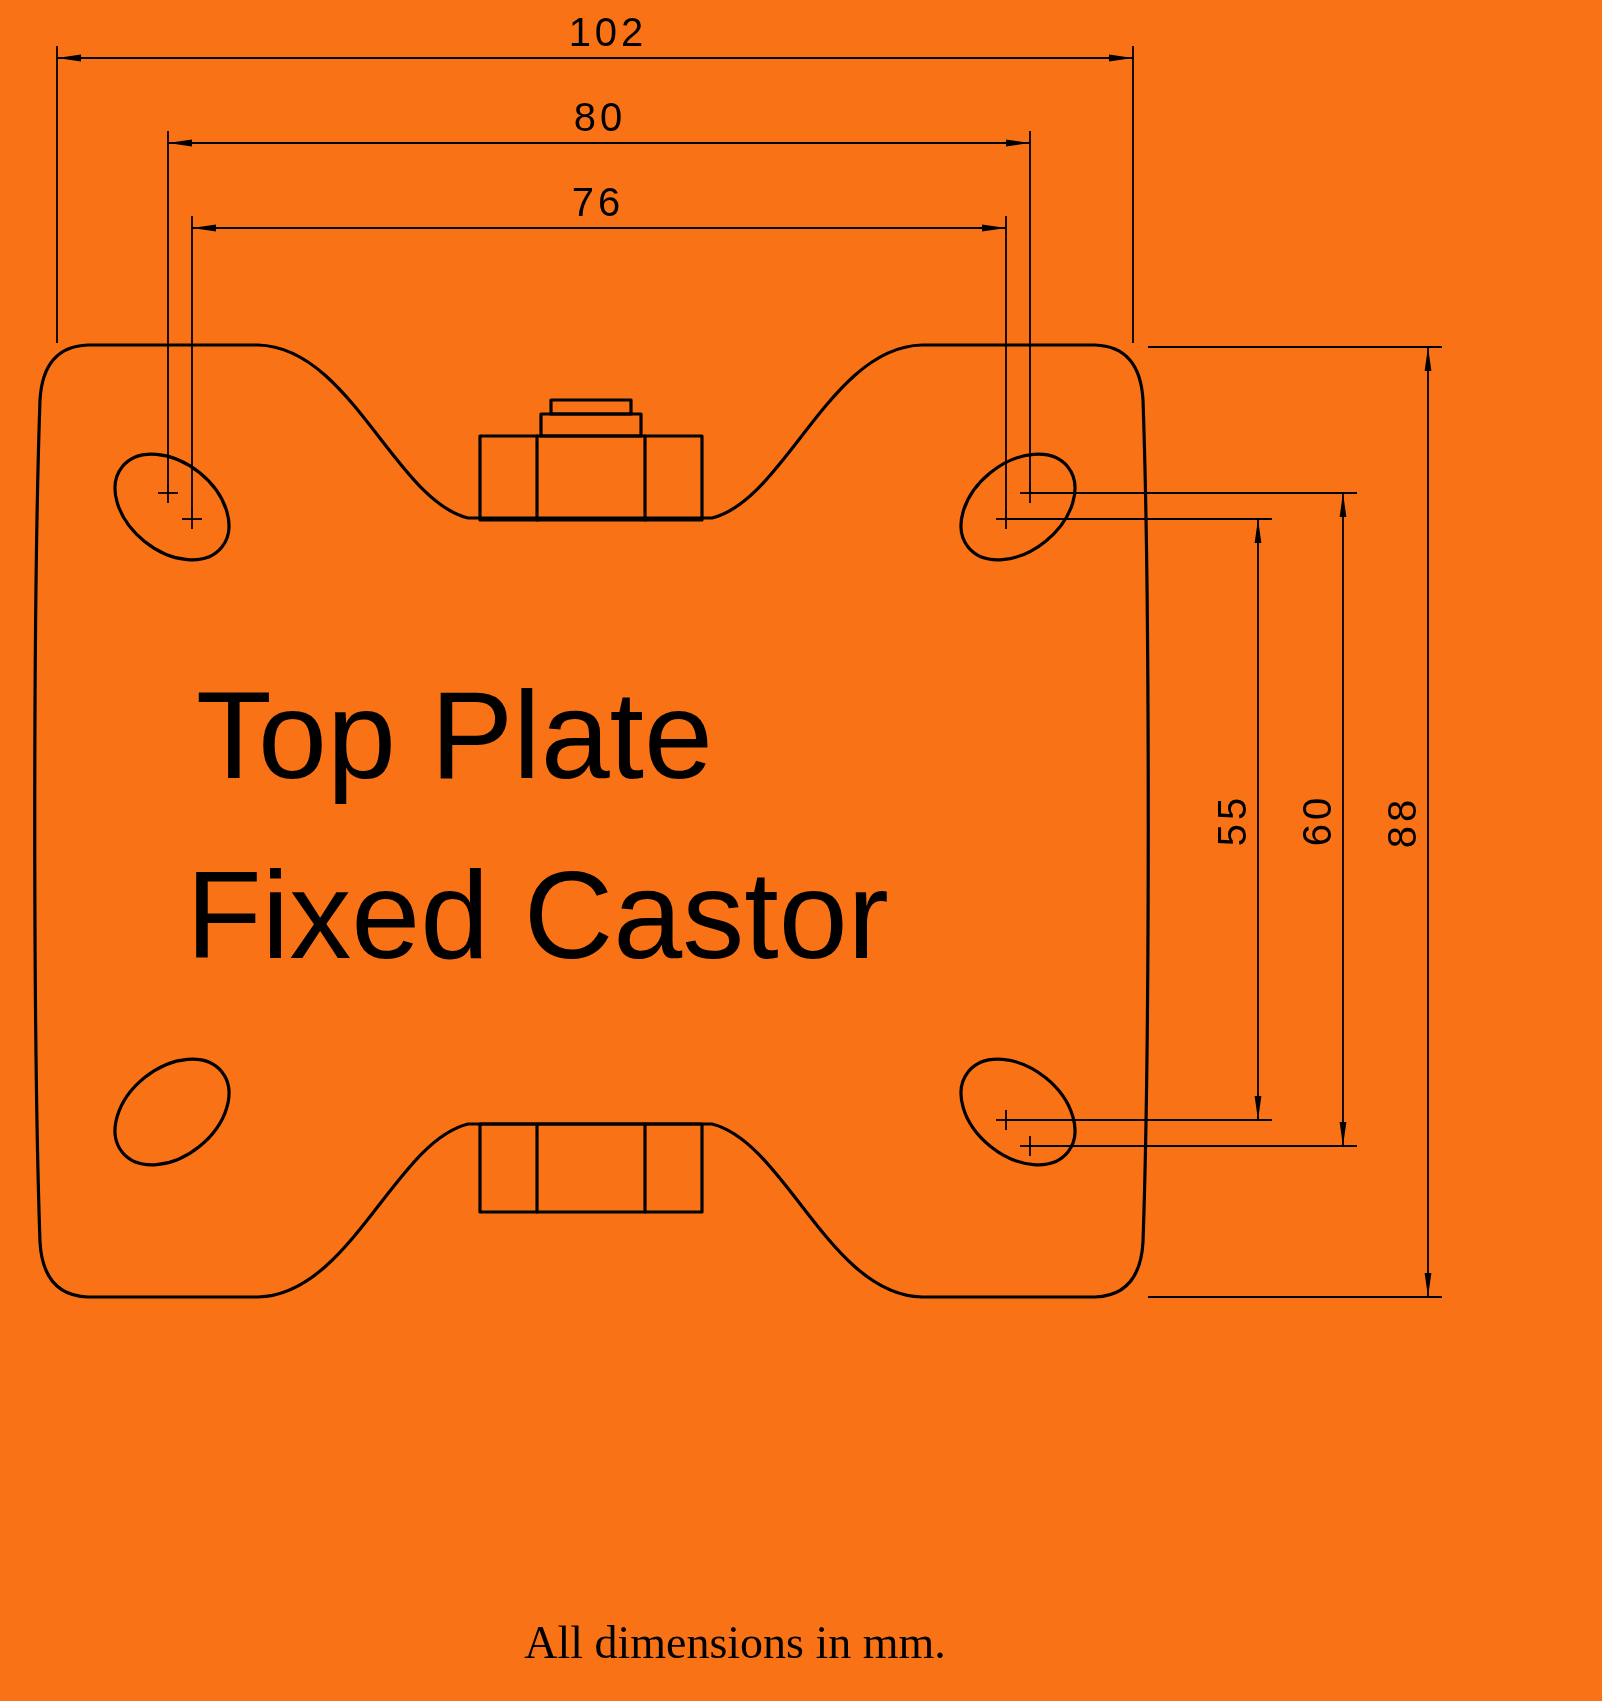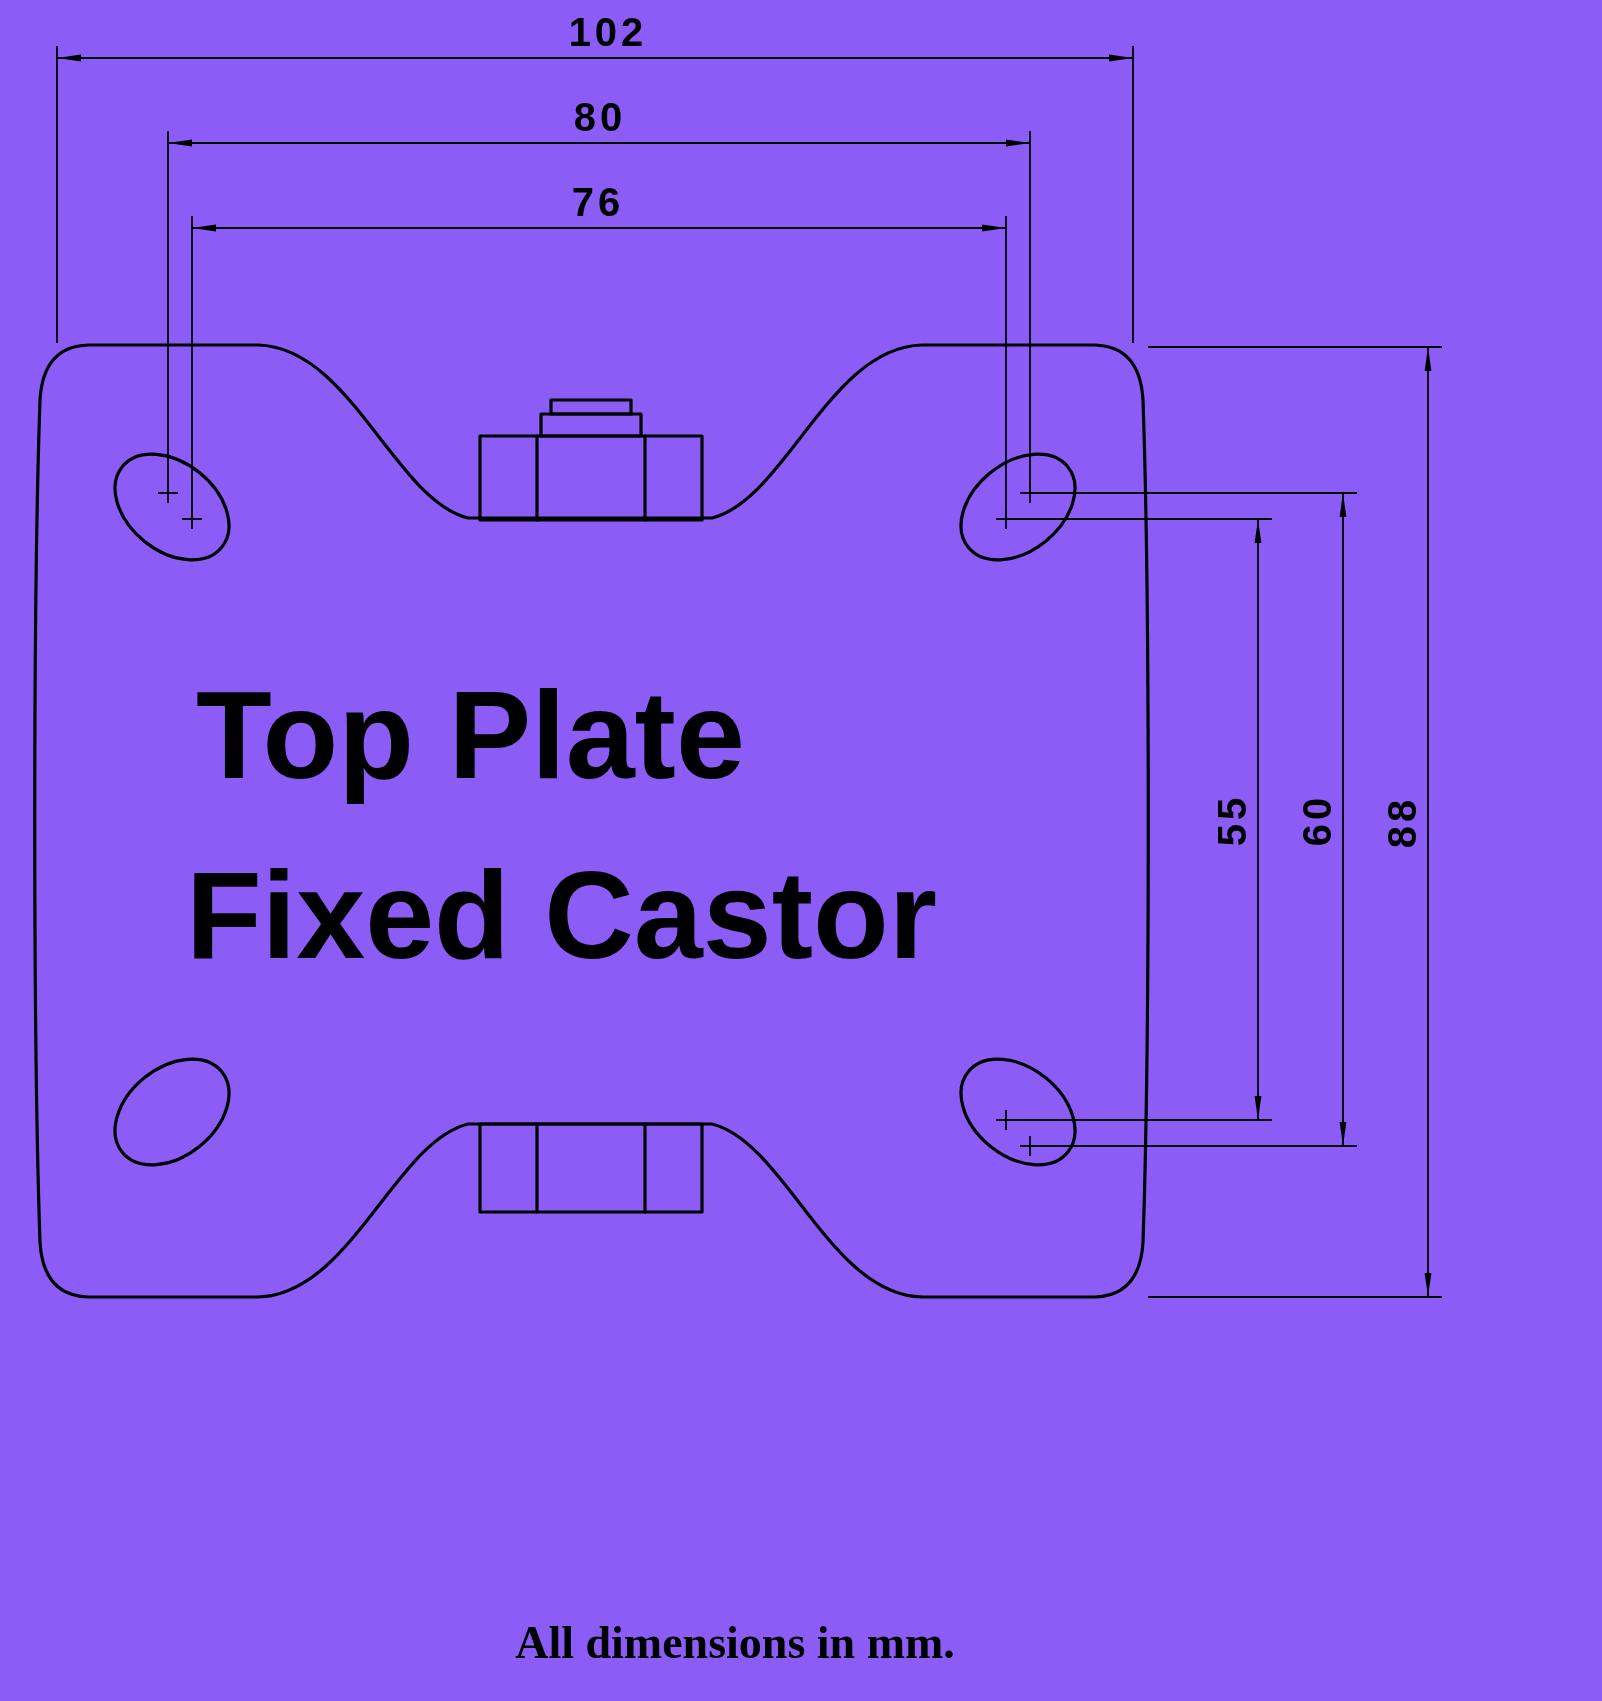--- a/index.html
+++ b/index.html
@@ -4,23 +4,22 @@
 <style>
   html, body {
     margin: 0;
     padding: 0;
     background: #ffffff;
   }
   .page {
     position: relative;
     width: 1602px;
     height: 1701px;
-    background: #8b5cf6;
+    background: #f97316;
     font-family: "Liberation Sans", sans-serif;
-    font-weight: bold;
   }
   svg { display: block; }
   .outline {
     fill: none;
     stroke: #000000;
     stroke-width: 3.2;
     stroke-linejoin: round;
     stroke-linecap: round;
   }
   .thin {

